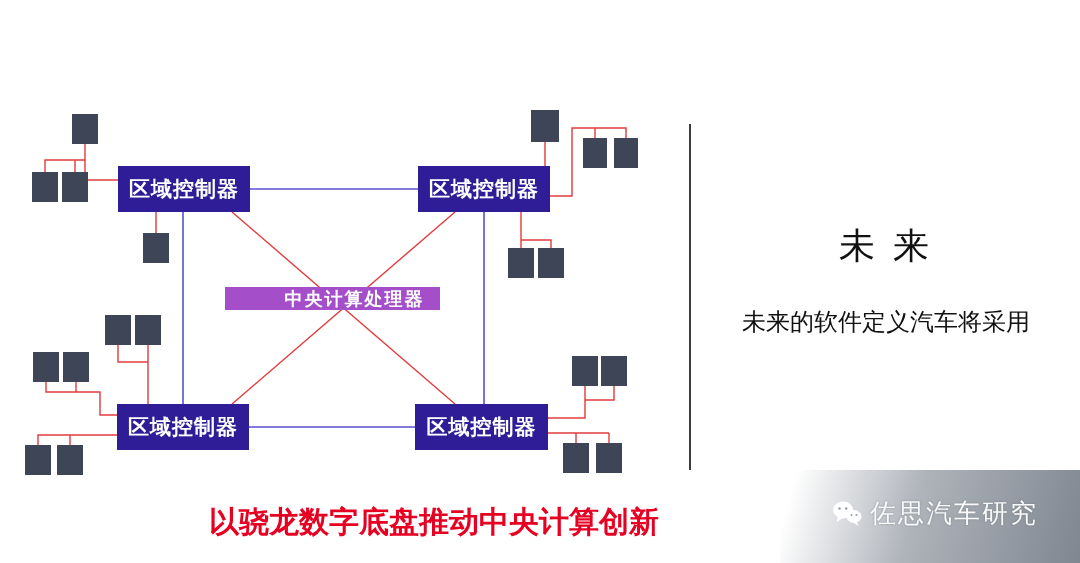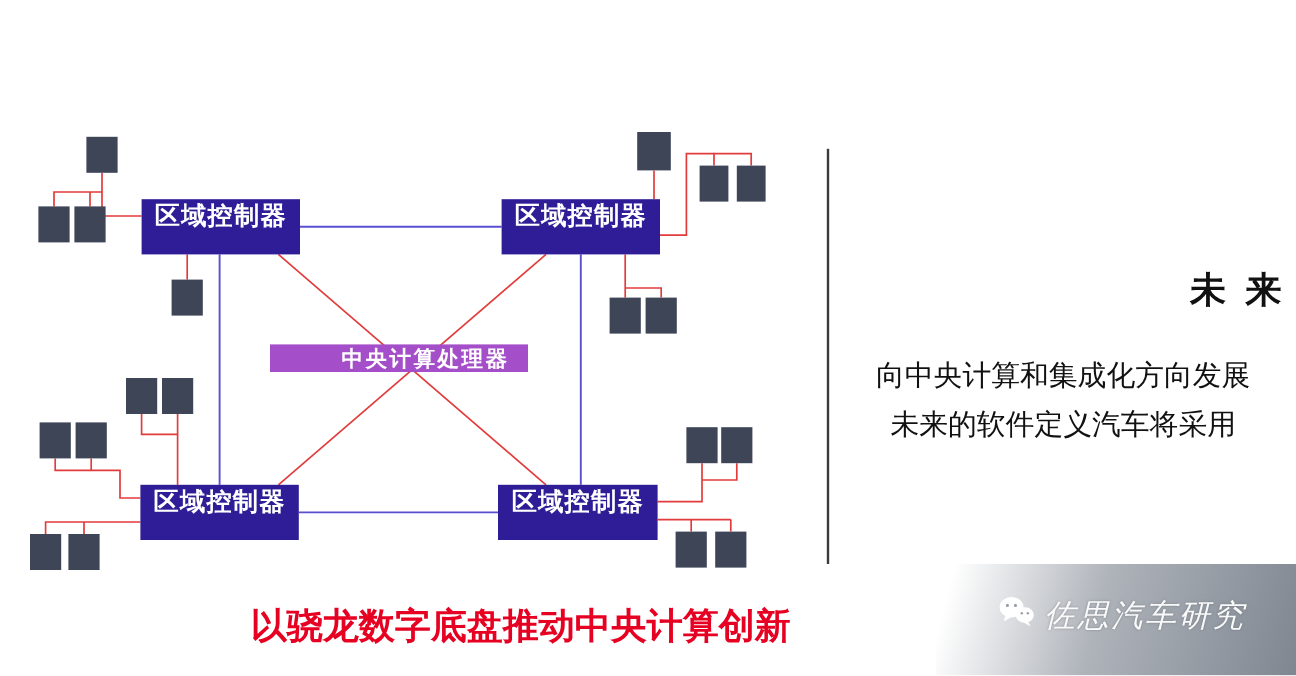--- a/index.html
+++ b/index.html
@@ -39,20 +39,21 @@
   }
 
   .zone-box {
     position: absolute;
     background: var(--box-indigo, #2e1d96);
     color: #fff;
     font-weight: 700;
     font-size: 21px;
     letter-spacing: 1px;
     display: flex;
+    align-items: center;
     justify-content: center;
     z-index: 3;
     white-space: nowrap;
   }
   .zone-tl { left: 118px; top: 166px; width: 132px; height: 46px; }
   .zone-tr { left: 418px; top: 166px; width: 132px; height: 46px; }
   .zone-bl { left: 117px; top: 404px; width: 132px; height: 46px; }
   .zone-br { left: 415px; top: 404px; width: 133px; height: 46px; }
 
   .central-box {
@@ -81,26 +82,25 @@
 
   .right-panel {
     position: absolute;
     left: 700px; top: 222px;
     width: 372px;
     text-align: center;
     color: #111;
     z-index: 4;
   }
   .right-heading {
-    font-size: 30px;
-    font-weight: 700;
+    font-size: 36px;
+    font-weight: 400;
     letter-spacing: 4px;
     margin-bottom: 30px;
     white-space: nowrap;
-    text-align: right;
   }
   .right-line {
     font-size: 24px;
     line-height: 41px;
     white-space: nowrap;
   }
 
   .slogan {
     position: absolute;
     left: 0; top: 502px;
@@ -121,24 +121,23 @@
       rgba(164,170,178,0) 5%,
       rgba(148,154,163,0.75) 45%,
       rgba(120,128,139,0.95) 100%);
     z-index: 4;
   }
 
   .watermark {
     position: absolute;
     left: 832px; top: 496px;
     display: flex;
-    align-items: flex-start;
+    align-items: flex-end;
     gap: 8px;
     z-index: 5;
-    font-style: italic;
   }
   .watermark-label {
     color: rgba(255,255,255,0.95);
     font-size: 26px;
     letter-spacing: 2px;
     text-shadow: 0 0 2px rgba(90,96,104,0.6);
     white-space: nowrap;
   }
 </style>
 </head>
@@ -223,21 +222,20 @@
   </div>
 
   <div class="central-box">
     <span>中央计算处理器</span>
   </div>
 
   <div class="divider"></div>
 
   <div class="right-panel">
     <div class="right-heading">未 来</div>
-    <div class="right-line">向中央计算和集成化方向发展</div>
     <div class="right-line">未来的软件定义汽车将采用</div>
   </div>
 
   <div class="slogan">以骁龙数字底盘推动中央计算创新</div>
 
   <div class="watermark-band"></div>
   <div class="watermark">
     <span>
       <svg width="30" height="27" viewBox="0 0 30 27">
         <ellipse cx="11" cy="10" rx="10" ry="8.5" fill="#ffffff"></ellipse>

